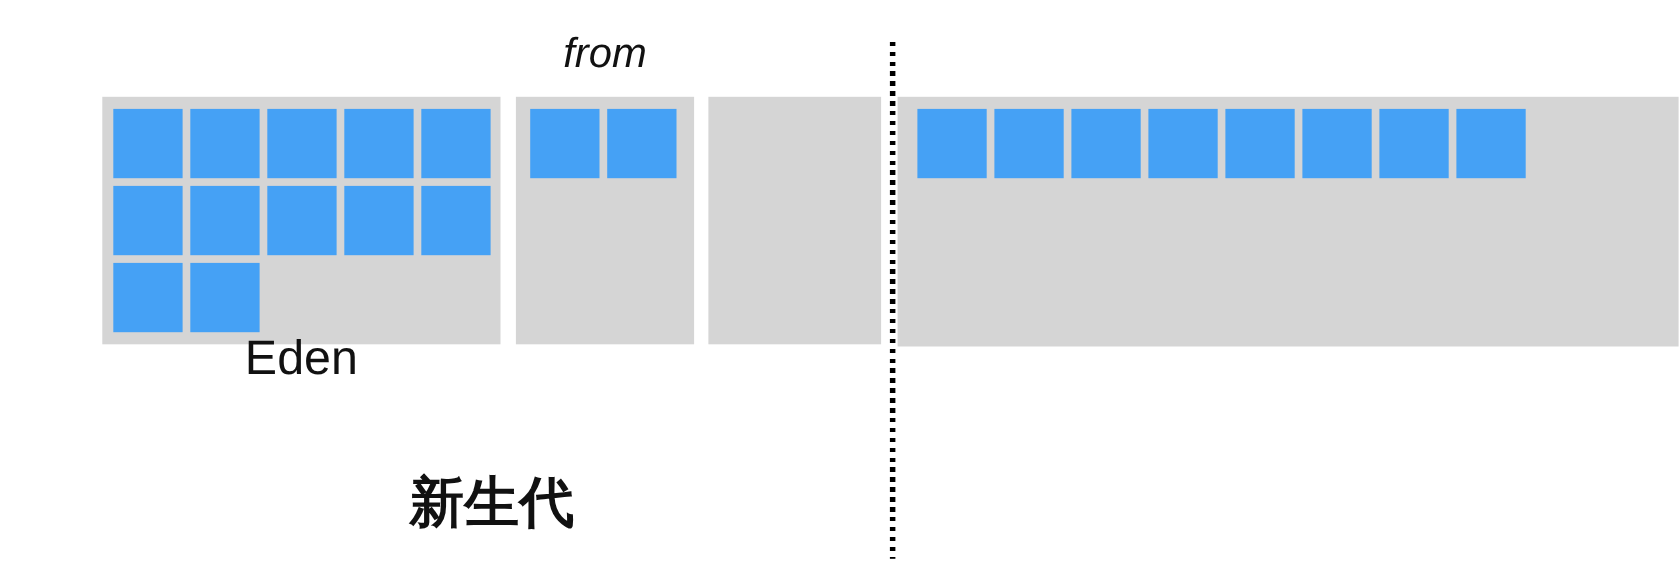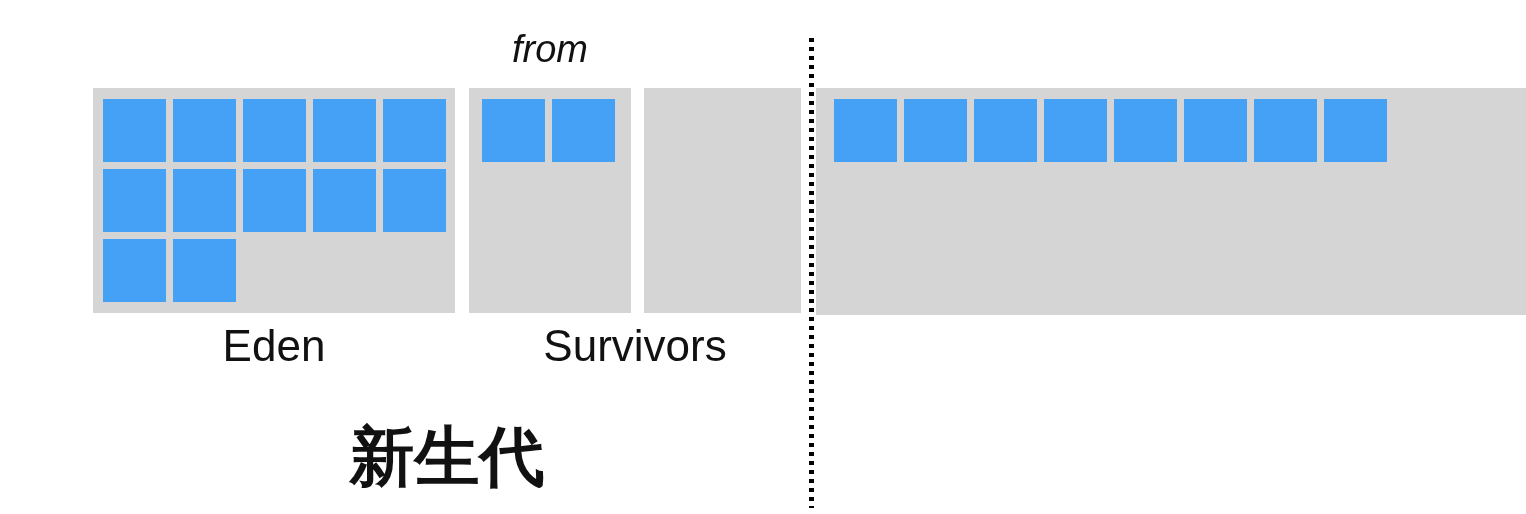--- a/index.html
+++ b/index.html
@@ -75,31 +75,31 @@
   .survivor-head {
     top: 26px;
     font-size: 38px;
     font-style: italic;
     line-height: 46px;
   }
   .survivor-head.from { left: 421px; width: 162px; }
   .survivor-head.to   { left: 596px; width: 157px; }
 
   .region-name {
-    top: 320px;
+    top: 300px;
     font-size: 44px;
     line-height: 52px;
   }
   .region-name.eden      { left: 45px;  width: 362px; }
   .region-name.survivors { left: 421px; width: 332px; }
   .region-name.tenured   { left: 768px; width: 732px; }
 
   .gen-name {
     top: 428px;
-    font-size: 65px;
+    font-size: 50px;
     line-height: 58px;
     font-weight: bold;
   }
   .gen-name.young { left: 45px;  width: 708px; }
   .gen-name.old   { left: 768px; width: 732px; }
 </style>
 </head>
 <body>
 
 <div class="stage">
@@ -135,17 +135,16 @@
       <div class="block"></div>
       <div class="block"></div>
       <div class="block"></div>
       <div class="block"></div>
       <div class="block"></div>
       <div class="block"></div>
       <div class="block"></div>
     </div>
 
   <div class="abs lbl region-name eden">Eden</div>
-  <div class="abs lbl region-name survivors">Survivors</div>
 
   <div class="abs lbl gen-name young">新生代</div>
 
 </div>
 
 </body></html>

